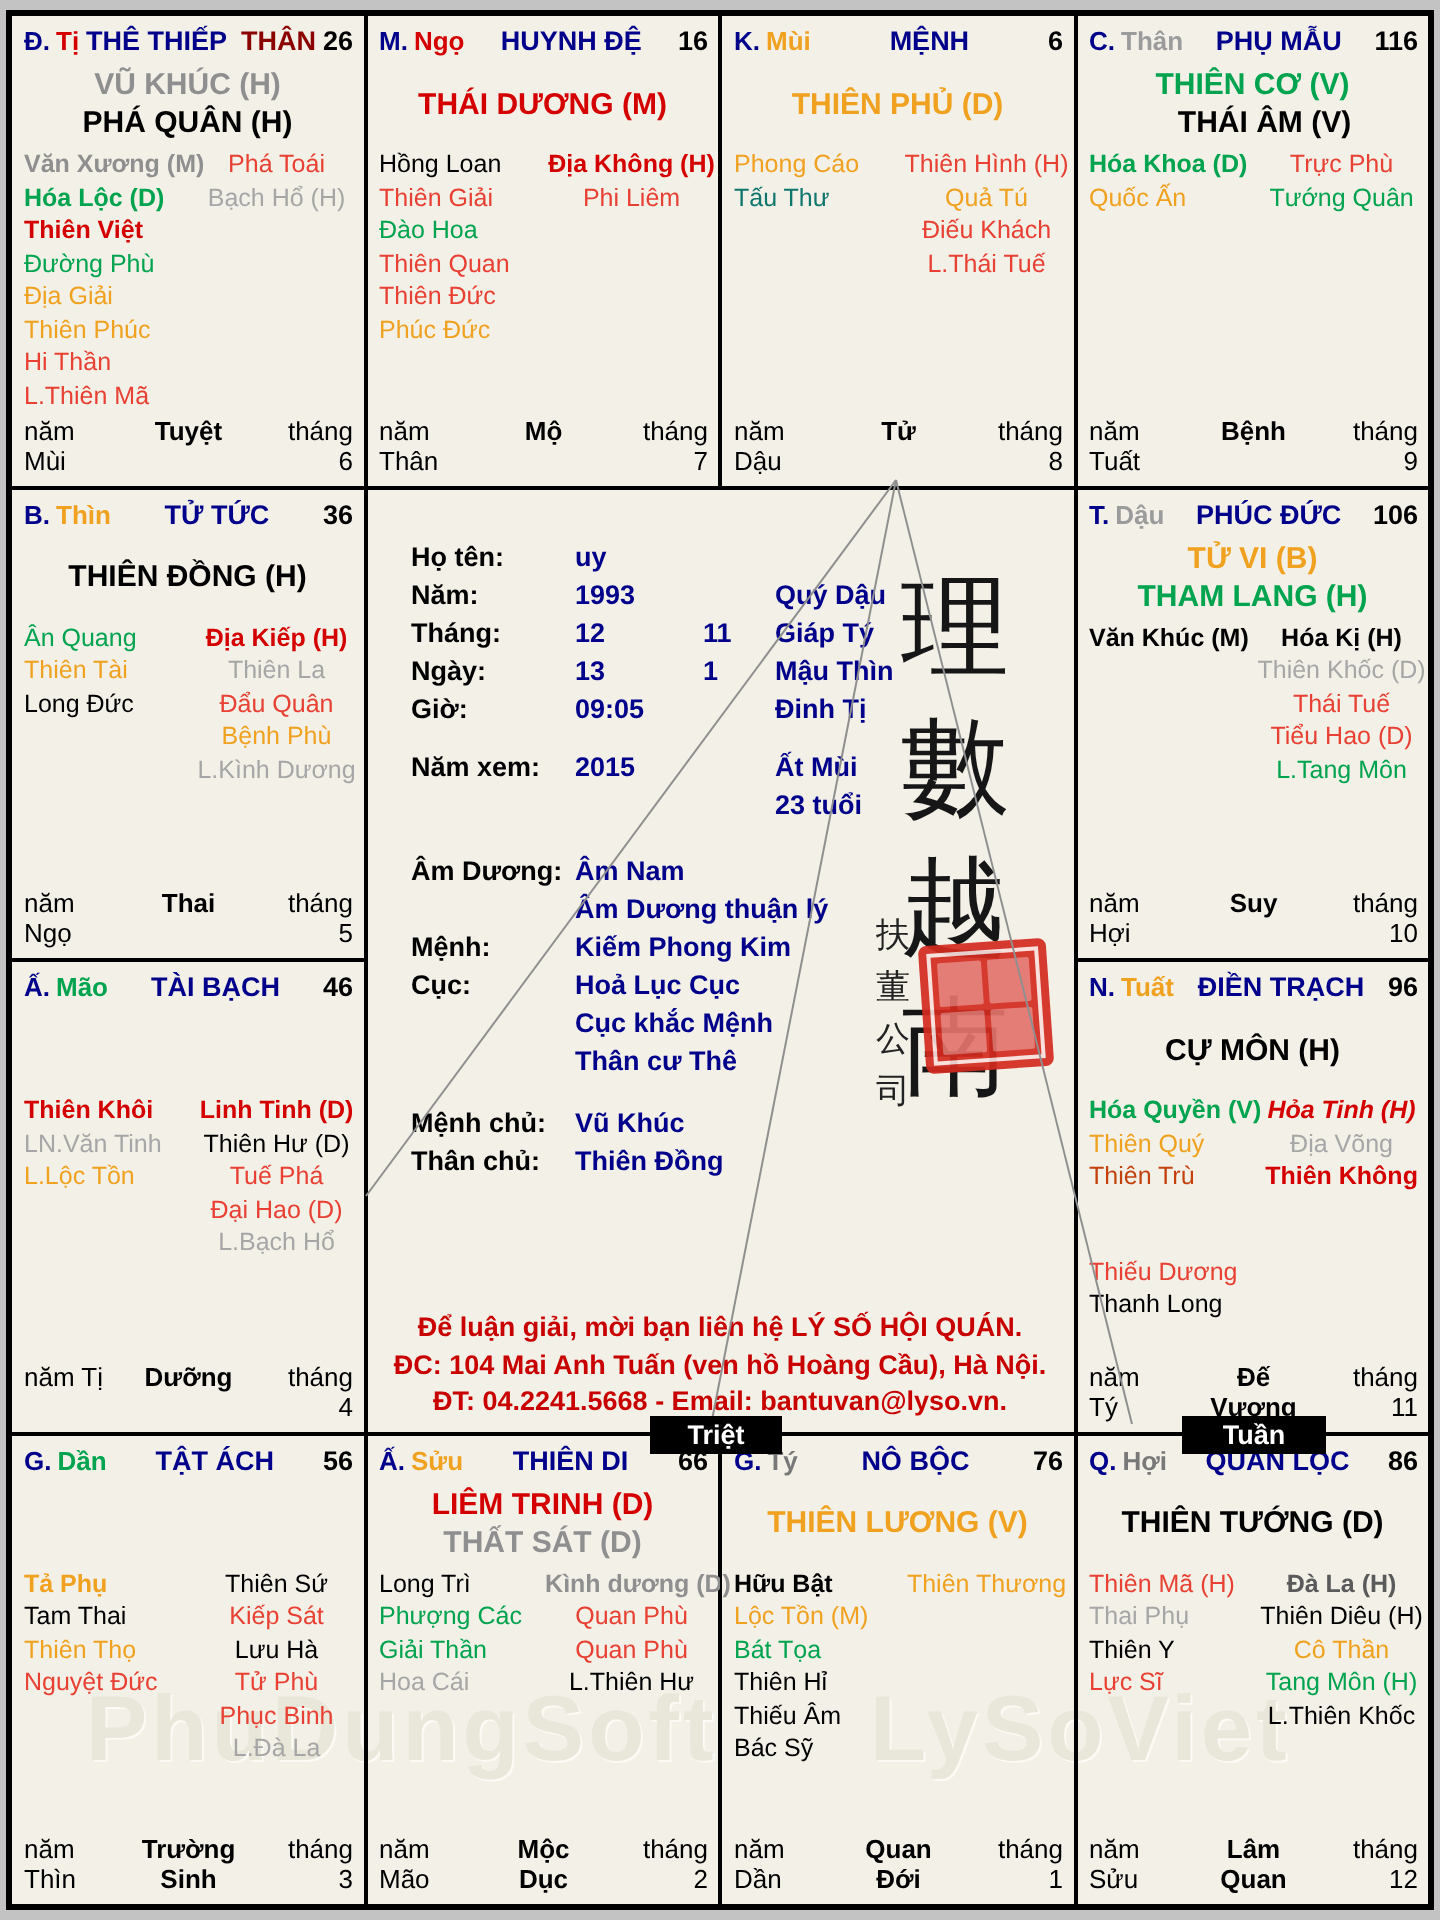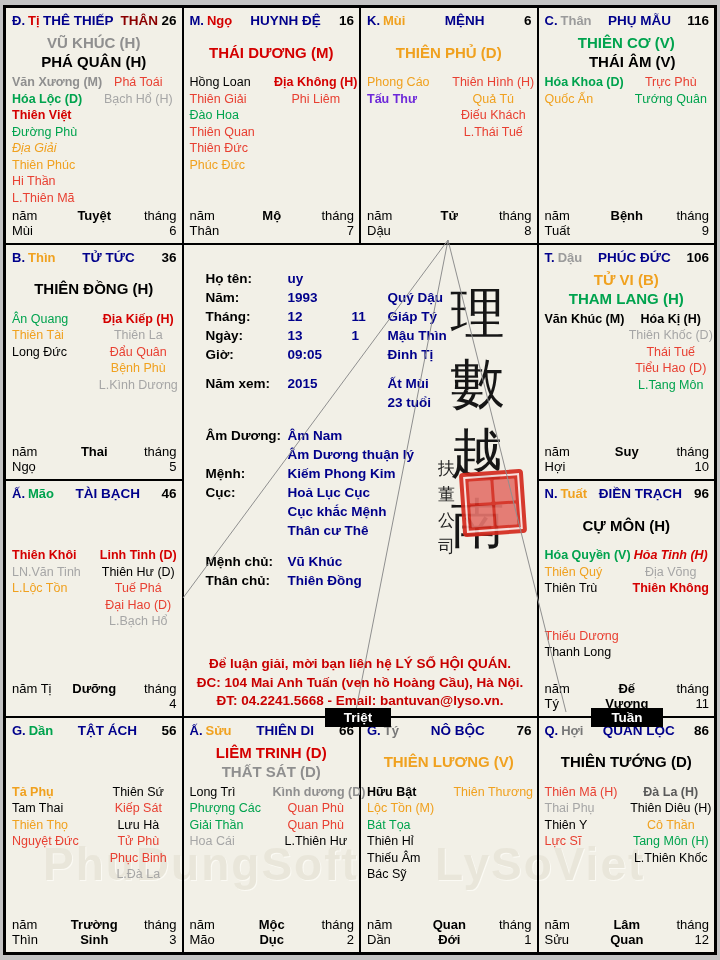--- a/index.html
+++ b/index.html
@@ -71,21 +71,21 @@
       <div class="p-mains">
         <div style="color: rgb(143, 143, 143);">VŨ KHÚC (H)</div>
         <div style="color: rgb(0, 0, 0);">PHÁ QUÂN (H)</div>
       </div>
       <div class="p-cols">
         <div class="p-colL">
           <div class="star b" style="color: rgb(143, 143, 143);">Văn Xương (M)</div>
           <div class="star b" style="color: rgb(0, 163, 78);">Hóa Lộc (D)</div>
           <div class="star b" style="color: rgb(212, 0, 0);">Thiên Việt</div>
           <div class="star" style="color: rgb(0, 163, 78);">Đường Phù</div>
-          <div class="star" style="color: rgb(240, 161, 31); font-style: italic;">Địa Giải</div>
+          <div class="star" style="color: rgb(240, 161, 31);">Địa Giải</div>
           <div class="star" style="color: rgb(240, 161, 31);">Thiên Phúc</div>
           <div class="star" style="color: rgb(232, 64, 50);">Hi Thần</div>
           <div class="star" style="color: rgb(232, 64, 50);">L.Thiên Mã</div>
         </div>
         <div class="p-colR">
           <div class="star" style="color: rgb(232, 64, 50);">Phá Toái</div>
           <div class="star" style="color: rgb(166, 166, 166);">Bạch Hổ (H)</div>
         </div>
       </div>
       <div class="p-foot">
@@ -130,21 +130,21 @@
         <span class="p-branch" style="color: rgb(240, 161, 31);">Mùi</span>
         <span class="p-namewrap"><span>MỆNH</span></span>
         <span class="p-num">6</span>
       </div>
       <div class="p-mains">
         <div style="color: rgb(240, 161, 31);">THIÊN PHỦ (D)</div>
       </div>
       <div class="p-cols">
         <div class="p-colL">
           <div class="star" style="color: rgb(240, 161, 31);">Phong Cáo</div>
-          <div class="star" style="color: #6d28d9; font-weight: bold;">Tấu Thư</div>
+          <div class="star" style="color: #0f766e;">Tấu Thư</div>
         </div>
         <div class="p-colR">
           <div class="star" style="color: rgb(232, 64, 50);">Thiên Hình (H)</div>
           <div class="star" style="color: rgb(240, 161, 31);">Quả Tú</div>
           <div class="star" style="color: rgb(232, 64, 50);">Điếu Khách</div>
           <div class="star" style="color: rgb(232, 64, 50);">L.Thái Tuế</div>
         </div>
       </div>
       <div class="p-foot">
         <span class="f-nam">năm Dậu</span>
@@ -273,21 +273,21 @@
         <span class="p-namewrap"><span>ĐIỀN TRẠCH</span></span>
         <span class="p-num">96</span>
       </div>
       <div class="p-mains">
         <div style="color: rgb(0, 0, 0);">CỰ MÔN (H)</div>
       </div>
       <div class="p-cols">
         <div class="p-colL">
           <div class="star b" style="color: rgb(0, 163, 78);">Hóa Quyền (V)</div>
           <div class="star" style="color: rgb(240, 161, 31);">Thiên Quý</div>
-          <div class="star" style="color: #000000;">Thiên Trù</div>
+          <div class="star" style="color: #c2410c;">Thiên Trù</div>
           <div class="star" style="color: rgb(232, 64, 50); margin-top: 31px;">Thiếu Dương</div>
           <div class="star" style="color: rgb(0, 0, 0);">Thanh Long</div>
         </div>
         <div class="p-colR">
           <div class="star b" style="color: rgb(212, 0, 0); font-style: italic;">Hỏa Tinh (H)</div>
           <div class="star" style="color: rgb(166, 166, 166);">Địa Võng</div>
           <div class="star b" style="color: rgb(212, 0, 0);">Thiên Không</div>
         </div>
       </div>
       <div class="p-foot">

